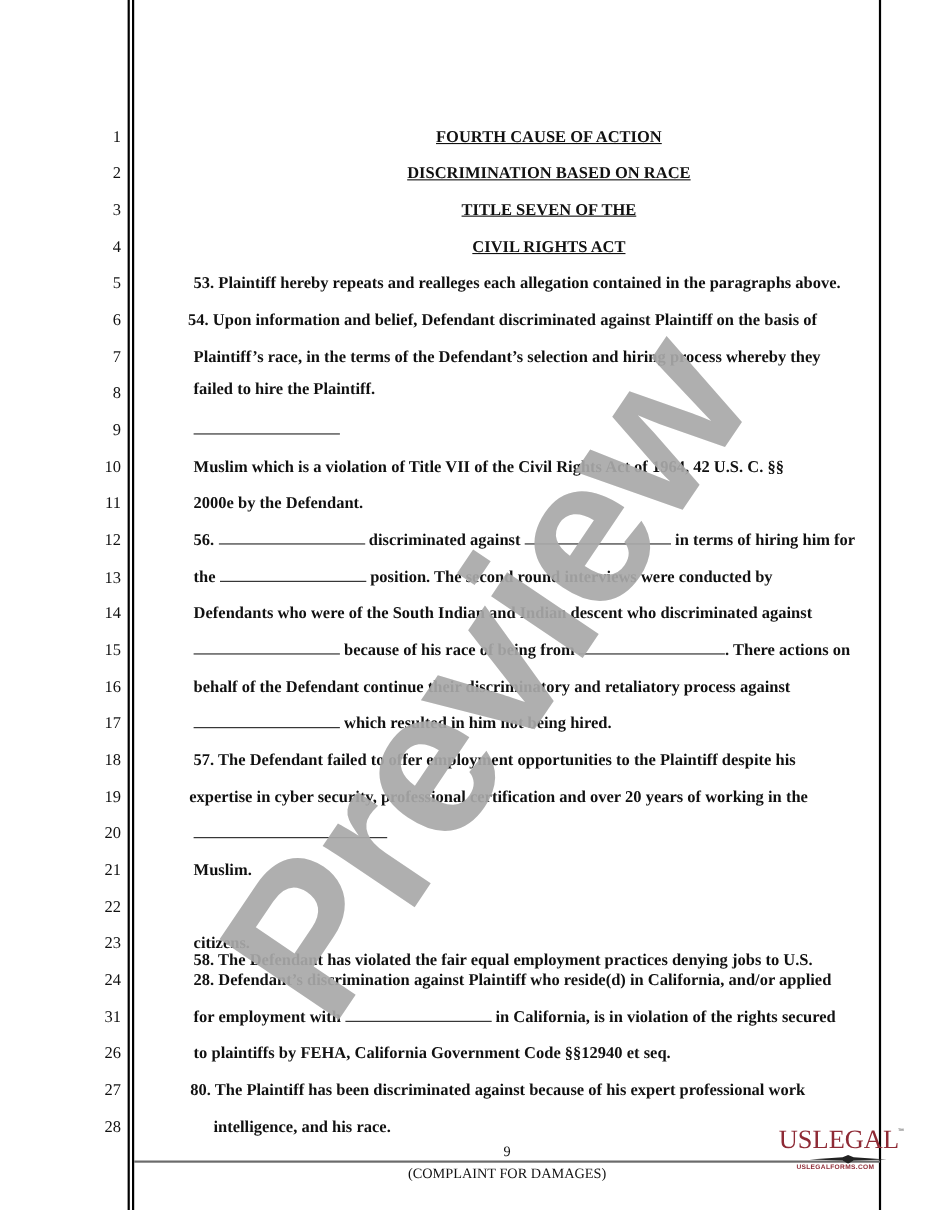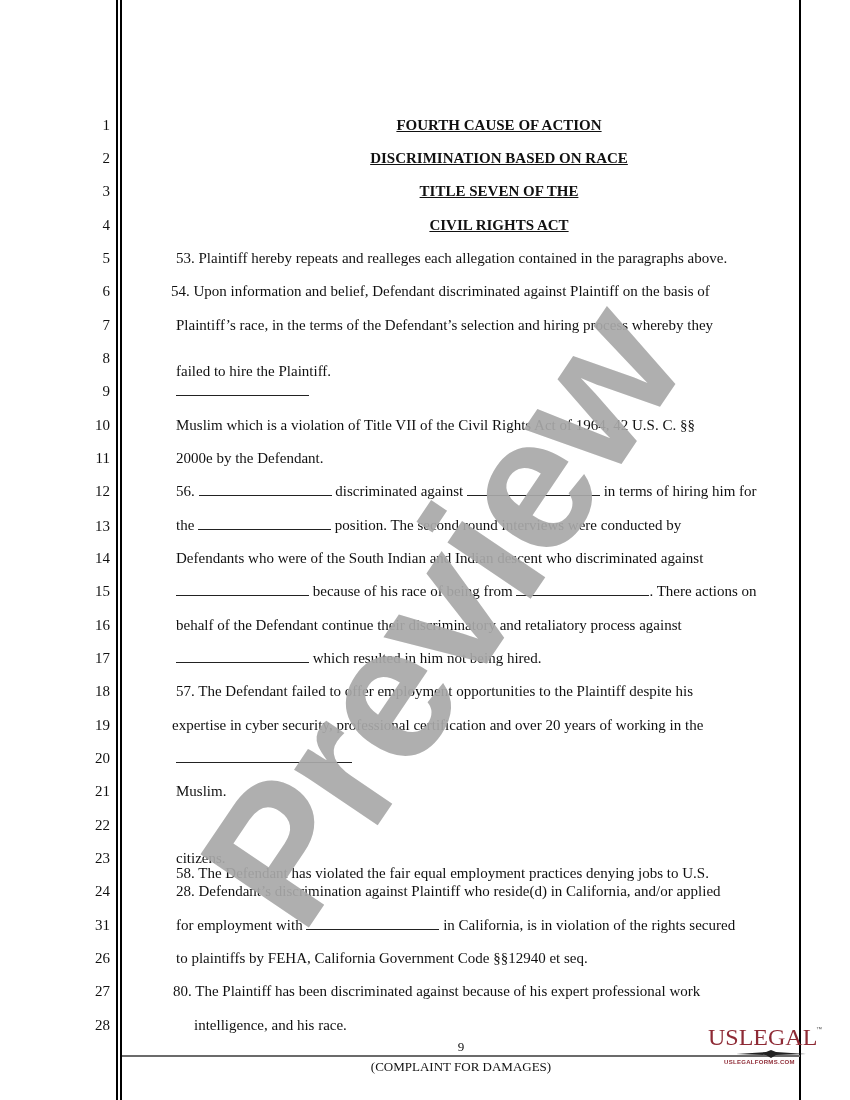--- a/index.html
+++ b/index.html
@@ -1,20 +1,20 @@
 <!DOCTYPE html>
 <html><head>
 <meta charset="utf-8">
 <style>
   html, body { margin:0; padding:0; }
   body { width:850px; height:1100px; background:#ffffff; position:relative; overflow:hidden;
          font-family:"Liberation Serif", "DejaVu Serif", serif; color:#111; }
   .vline { position:absolute; top:0; background:#000; }
   .line-num { position:absolute; width:40px; left:70px; text-align:right; font-size:15px; line-height:18px; }
-  .text-line { position:absolute; font-size:15px; line-height:18px; white-space:nowrap; }
+  .text-line { position:absolute; font-size:15px; line-height:18px; white-space:nowrap;font-weight:bold; }
   .heading { position:absolute; left:122px; width:754px; text-align:center; font-weight:bold; text-decoration:underline; font-size:15px; line-height:18px; }
   .blank { display:inline-block; border-bottom:1px solid #222; height:12px; vertical-align:baseline; }
   .footer-rule { position:absolute; left:122px; width:678px; top:1055px; height:2px; background:#6b6b6b; }
   .page-num { position:absolute; left:122px; width:678px; top:1039px; text-align:center; font-size:13px; }
   .footer-title { position:absolute; left:122px; width:678px; top:1059px; text-align:center; font-size:13px; }
   .watermark { position:absolute; left:60px; top:520px; font-family:"Liberation Sans", "DejaVu Sans", sans-serif;
                font-weight:bold; font-size:190px; color:#a9a9a9; opacity:0.92;
                transform:rotate(-56deg); transform-origin:center; white-space:nowrap; letter-spacing:-4px;
                width:760px; text-align:center; line-height:1; pointer-events:none; }
   .logo { position:absolute; left:706px; top:1024px; width:118px; height:44px; }
@@ -62,21 +62,21 @@
 </div>
 
 <div class="heading" style="top:116px">FOURTH CAUSE OF ACTION</div>
 <div class="heading" style="top:149px">DISCRIMINATION BASED ON RACE</div>
 <div class="heading" style="top:182px">TITLE SEVEN OF THE</div>
 <div class="heading" style="top:216px">CIVIL RIGHTS ACT</div>
 
 <div class="text-line" style="left:176px;top:249px">53. Plaintiff hereby repeats and realleges each allegation contained in the paragraphs above.</div>
 <div class="text-line" style="left:171px;top:282px">54. Upon information and belief, Defendant discriminated against Plaintiff on the basis of</div>
 <div class="text-line" style="left:176px;top:316px">Plaintiff’s race, in the terms of the Defendant’s selection and hiring process whereby they</div>
-<div class="text-line" style="left:176px;top:362px">failed to hire the Plaintiff.</div>
+<div class="text-line" style="left:176px;top:345px">failed to hire the Plaintiff.</div>
 
 <div class="text-line" style="left:176px;top:382px">
   <span class="blank" style="width:133px"></span>
 </div>
 <div class="text-line" style="left:176px;top:416px">Muslim which is a violation of Title VII of the Civil Rights Act of 1964, 42 U.S. C. §§</div>
 <div class="text-line" style="left:176px;top:449px">2000e by the Defendant.</div>
 
 <div class="text-line" style="left:176px;top:482px">
   <span>56.</span>
   <span class="blank" style="width:133px"></span>

